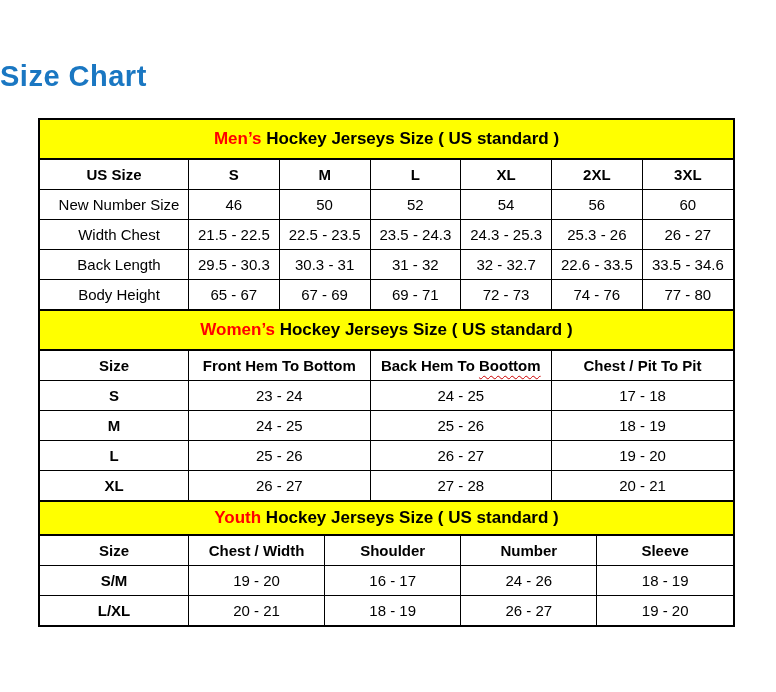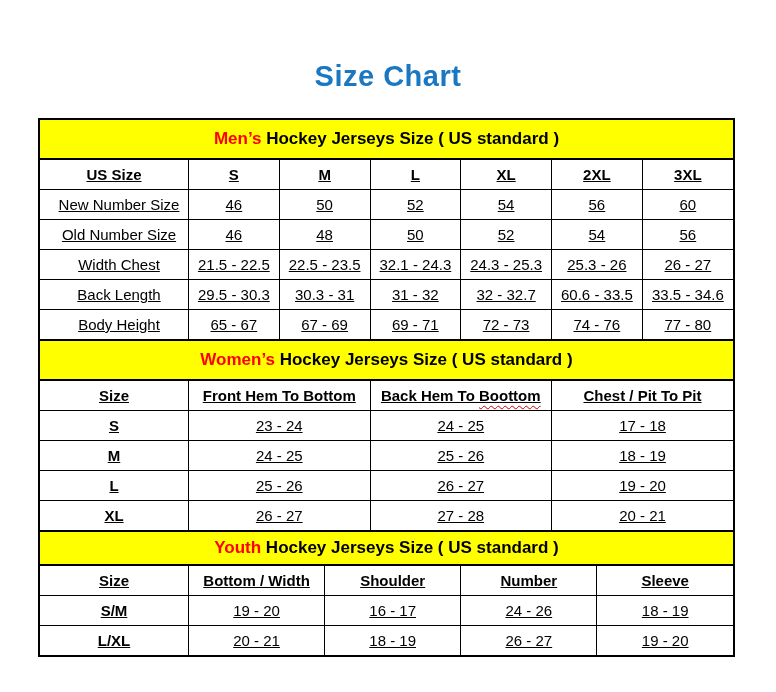--- a/index.html
+++ b/index.html
@@ -10,21 +10,21 @@
   body {
     width: 776px;
     height: 692px;
     position: relative;
     font-family: "Liberation Sans", "DejaVu Sans", sans-serif;
     color: #000000;
     overflow: hidden;
   }
   h1.page-title {
     margin: 60px 0 0 0;
-    text-align: center;
+    text-align: left;
     font-size: 29px;
     font-weight: bold;
     color: var(--title-color, #1a77c2);
     letter-spacing: 0.5px;
   }
   .chart-wrapper {
     width: 697px;
     margin: 25px 0 7px 38px;
     border: 2px solid #000000;
     box-sizing: border-box;
@@ -47,21 +47,20 @@
     height: 32px;
     line-height: 32px;
   }
   .band-highlight {
     color: var(--highlight-color, #ff0000);
   }
   table.size-table {
     border-collapse: collapse;
     width: 100%;
     table-layout: fixed;
-    text-decoration: underline;
   }
   table.size-table th,
   table.size-table td {
     border: 1px solid #000000;
     height: 27px;
     text-align: center;
     vertical-align: middle;
     font-size: 15px;
     padding: 1px 3px;
     overflow: hidden;
@@ -109,44 +108,35 @@
           <tr>
             <td class="row-label">New Number Size</td>
             <td>46</td>
             <td>50</td>
             <td>52</td>
             <td>54</td>
             <td>56</td>
             <td>60</td>
           </tr>
           <tr>
-            <td class="row-label">Old Number Size</td>
-            <td>46</td>
-            <td>48</td>
-            <td>50</td>
-            <td>52</td>
-            <td>54</td>
-            <td>56</td>
-          </tr>
-          <tr>
             <td class="row-label">Width Chest</td>
             <td>21.5 - 22.5</td>
             <td>22.5 - 23.5</td>
-            <td>32.1 - 24.3</td>
+            <td>23.5 - 24.3</td>
             <td>24.3 - 25.3</td>
             <td>25.3 - 26</td>
             <td>26 - 27</td>
           </tr>
           <tr>
             <td class="row-label">Back Length</td>
             <td>29.5 - 30.3</td>
             <td>30.3 - 31</td>
             <td>31 - 32</td>
             <td>32 - 32.7</td>
-            <td>60.6 - 33.5</td>
+            <td>22.6 - 33.5</td>
             <td>33.5 - 34.6</td>
           </tr>
           <tr>
             <td class="row-label">Body Height</td>
             <td>65 - 67</td>
             <td>67 - 69</td>
             <td>69 - 71</td>
             <td>72 - 73</td>
             <td>74 - 76</td>
             <td>77 - 80</td>
@@ -194,21 +184,21 @@
         </tbody>
       </table>
   </div>
 
   <div class="section section-youth">
     <div class="band"><span class="band-highlight">Youth</span><span> Hockey Jerseys Size ( US standard )</span></div>
     <table class="size-table t2">
         <thead>
           <tr>
             <th>Size</th>
-            <th>Bottom / Width</th>
+            <th>Chest / Width</th>
             <th>Shoulder</th>
             <th>Number</th>
             <th>Sleeve</th>
           </tr>
         </thead>
         <tbody>
           <tr>
             <td class="row-label">S/M</td>
             <td>19 - 20</td>
             <td>16 - 17</td>

